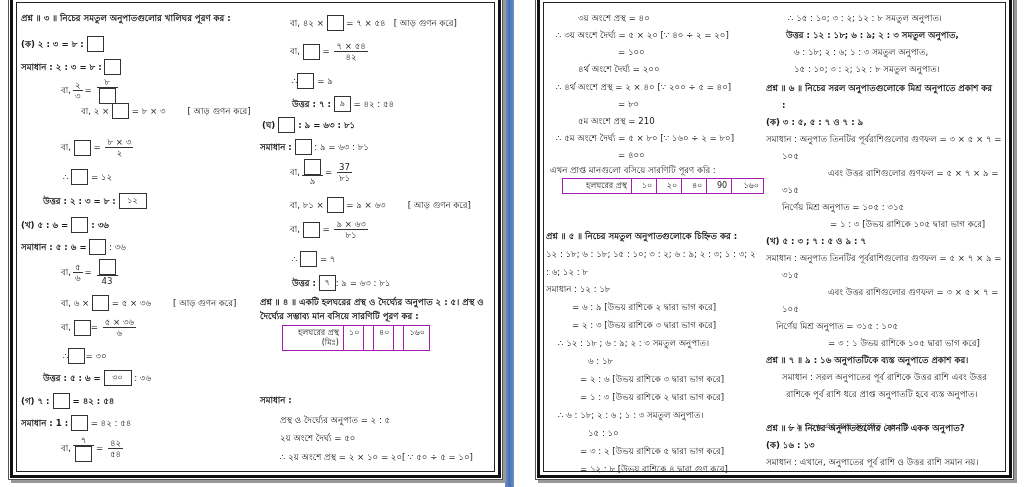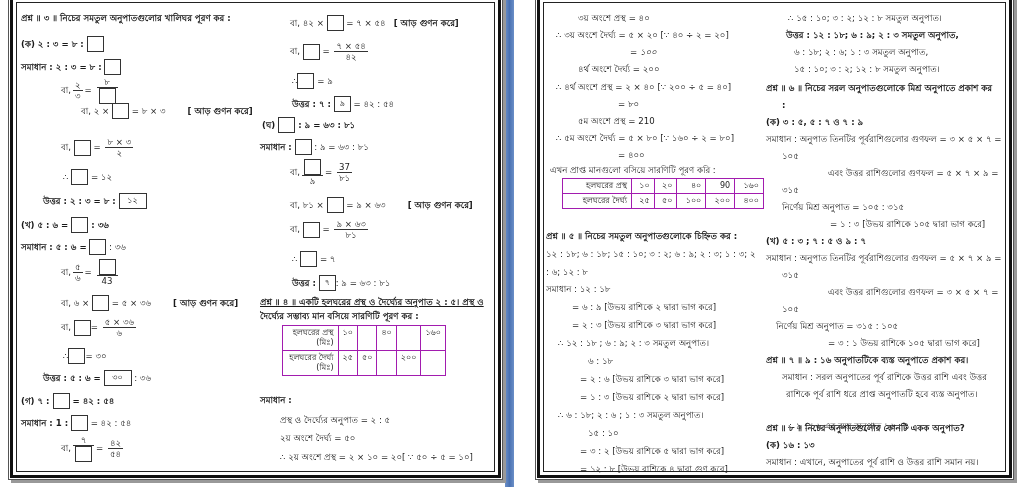--- a/index.html
+++ b/index.html
@@ -27,21 +27,21 @@
   .line { position:absolute; white-space:nowrap; }
   .bold { font-weight:bold; }
   .box {
     display:inline-block; width:15px; height:14px; border:1px solid #333;
     vertical-align:middle; text-align:center; line-height:14px; font-size:8px;
   }
   .box.wide { width:26px; }
   .frac { display:inline-block; vertical-align:middle; text-align:center; margin:0 2px; }
   .frac .num { display:block; border-bottom:1px solid #333; padding:0 2px; }
   .frac .den { display:block; padding:0 2px; }
-  .note { margin-left:22px;font-weight:bold; }
+  .note { margin-left:22px; }
   table.dt { position:absolute; border-collapse:collapse; font-size:8px; }
   table.dt td { border:1px solid #a21caf; padding:2px 4px; vertical-align:top;text-align:right; }
 </style>
 </head>
 <body>
 
 <div class="sep-bar"></div>
 
 <div class="page page-left">
   <div class="inner-frame"></div>
@@ -77,83 +77,67 @@
     <div class="line" style="top:93px;left:34px;"><span class="bold">উত্তর : ৭ :</span> <span class="box">৯</span> <span>= ৪২ : ৫৪</span></div>
 
     <div class="line bold" style="top:114px;left:4px;"><span>(ঘ)</span> <span class="box"></span> <span>: ৯ = ৬৩ : ৮১</span></div>
     <div class="line" style="top:136px;left:2px;"><span class="bold">সমাধান :</span> <span class="box"></span> <span>: ৯ = ৬৩ : ৮১</span></div>
     <div class="line" style="top:156px;left:32px;"><span>বা,</span><span class="frac"><span class="num"><span class="box"></span></span><span class="den">৯</span></span>= <span class="frac"><span class="num">37</span><span class="den">৮১</span></span></div>
     <div class="line" style="top:194px;left:32px;"><span>বা, ৮১ ×</span> <span class="box"></span> <span>= ৯ × ৬৩</span><span class="note">[ আড় গুণন করে]</span></div>
     <div class="line" style="top:216px;left:32px;"><span>বা,</span> <span class="box"></span> = <span class="frac"><span class="num">৯ × ৬৩</span><span class="den">৮১</span></span></div>
     <div class="line" style="top:248px;left:34px;"><span>∴</span> <span class="box"></span> <span>= ৭</span></div>
     <div class="line" style="top:272px;left:34px;"><span class="bold">উত্তর :</span> <span class="box">৭</span><span>: ৯ = ৬৩ : ৮১</span></div>
 
-    <div class="line bold" style="top:294px;left:2px;text-decoration:underline;">প্রশ্ন ॥ ৪ ॥ একটি হলঘরের প্রস্থ ও দৈর্ঘ্যের অনুপাত ২ : ৫। প্রস্থ ও</div>
+    <div class="line bold" style="top:294px;left:2px;">প্রশ্ন ॥ ৪ ॥ একটি হলঘরের প্রস্থ ও দৈর্ঘ্যের অনুপাত ২ : ৫। প্রস্থ ও</div>
     <div class="line bold" style="top:308px;left:2px;">দৈর্ঘ্যের সম্ভাব্য মান বসিয়ে সারণিটি পূরণ কর :</div>
 
-    <table class="dt" style="top:322px;left:24px;width:164px;">
+    <table class="dt" style="top:322px;left:24px;width:148px;">
       <tbody>
           <tr>
         <td style="width:52px">হলঘরের প্রস্থ (মিঃ)</td>
         <td>১০</td>
         <td></td>
         <td>৪০</td>
         <td></td>
         <td>১৬০</td>
-      </tr>
-      <tr>
-        <td>হলঘরের দৈর্ঘ্য (মিঃ)</td>
-        <td>২৫</td>
-        <td>৫০</td>
-        <td></td>
-        <td>২০০</td>
-        <td></td>
       </tr>
     </tbody>
       </table>
 
     <div class="line bold" style="top:392px;left:2px;">সমাধান :</div>
     <div class="line" style="top:412px;left:22px;">প্রস্থ ও দৈর্ঘ্যের অনুপাত = ২ : ৫</div>
     <div class="line" style="top:430px;left:22px;">২য় অংশে দৈর্ঘ্য = ৫০</div>
     <div class="line" style="top:449px;left:22px;">∴ ২য় অংশে প্রস্থ = ২ × ১০ = ২০[ ∵ ৫০ ÷ ৫ = ১০]</div>
   </div>
 </div>
 
 <div class="page page-right">
   <div class="inner-frame"></div>
 
   <div class="col" style="left:8px;width:225px;">
     <div class="line" style="top:10px;left:30px;">৩য় অংশে প্রস্থ = ৪০</div>
     <div class="line" style="top:27px;left:8px;">∴ ৩য় অংশে দৈর্ঘ্য = ৫ × ২০  [∵ ৪০ ÷ ২ = ২০]</div>
-    <div class="line" style="top:44px;left:82px;font-style:italic;">= ১০০</div>
+    <div class="line" style="top:44px;left:70px;">= ১০০</div>
     <div class="line" style="top:61px;left:30px;">৪র্থ অংশে দৈর্ঘ্য = ২০০</div>
     <div class="line" style="top:79px;left:8px;">∴ ৪র্থ অংশে প্রস্থ = ২ × ৪০  [∵ ২০০ ÷ ৫ = ৪০]</div>
     <div class="line" style="top:96px;left:70px;">= ৮০</div>
     <div class="line" style="top:113px;left:30px;">৫ম অংশে প্রস্থ = 210</div>
     <div class="line" style="top:130px;left:8px;">∴ ৫ম অংশে দৈর্ঘ্য = ৫ × ৮০  [∵ ১৬০ ÷ ২ = ৮০]</div>
     <div class="line" style="top:147px;left:70px;">= ৪০০</div>
     <div class="line" style="top:162px;left:2px;">এখন প্রাপ্ত মানগুলো বসিয়ে সারণিটি পূরণ করি :</div>
 
     <table class="dt" style="top:175px;left:14px;width:202px;">
       <tbody>
           <tr>
         <td style="width:60px">হলঘরের প্রস্থ</td>
         <td>১০</td>
         <td>২০</td>
         <td>৪০</td>
         <td>90</td>
         <td>১৬০</td>
-      </tr>
-      <tr>
-        <td>হলঘরের দৈর্ঘ্য</td>
-        <td>২৫</td>
-        <td>৫০</td>
-        <td>১০০</td>
-        <td>২০০</td>
-        <td>৪০০</td>
       </tr>
     </tbody>
       </table>
 
     <div class="line bold" style="top:228px;left:-2px;">প্রশ্ন ॥ ৫ ॥ নিচের সমতুল অনুপাতগুলোকে চিহ্নিত কর :</div>
     <div class="line" style="top:246px;left:-2px;">১২ : ১৮; ৬ : ১৮; ১৫ : ১০; ৩ : ২; ৬ : ৯; ২ : ৩; ১ : ৩; ২</div>
     <div class="line" style="top:264px;left:-2px;">: ৬; ১২ : ৮</div>
     <div class="line" style="top:281px;left:-2px;">সমাধান : ১২ : ১৮</div>
     <div class="line" style="top:299px;left:24px;">= ৬ : ৯          [উভয় রাশিকে ২ দ্বারা ভাগ করে]</div>
     <div class="line" style="top:317px;left:24px;">= ২ : ৩          [উভয় রাশিকে ৩ দ্বারা ভাগ করে]</div>

